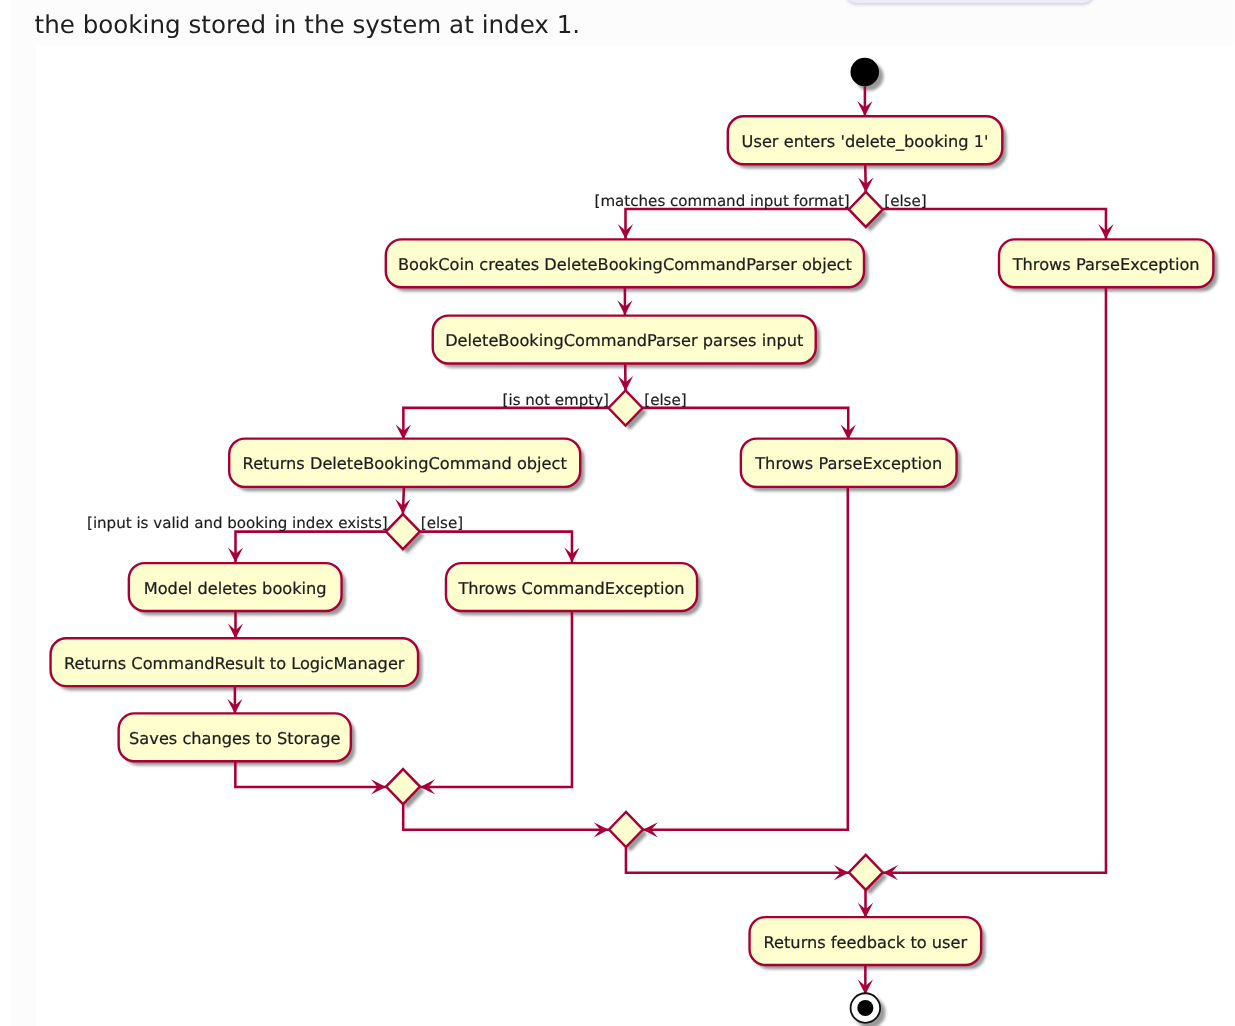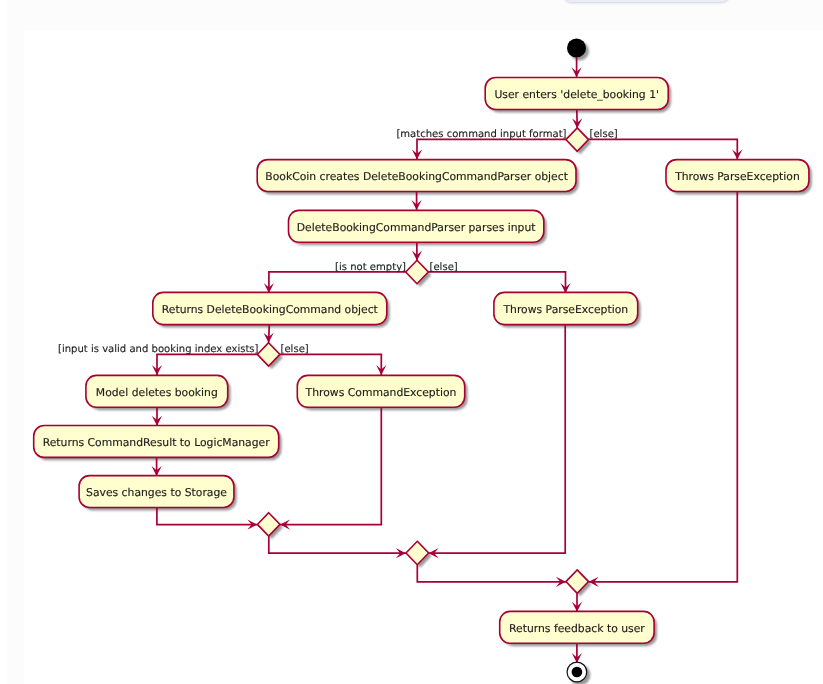--- a/index.html
+++ b/index.html
@@ -21,20 +21,21 @@
   .nodelabel{font-family:"DejaVu Sans",sans-serif;font-size:10.8px;fill:#1c1c1c;stroke:#1c1c1c;stroke-width:0.15px;paint-order:stroke fill;}
   .guardlabel{font-family:"DejaVu Sans",sans-serif;font-size:10.05px;fill:#1c1c1c;stroke:#1c1c1c;stroke-width:0.12px;paint-order:stroke fill;}
 </style>
 </head>
 <body>
 
 <div id="page">
   <div id="page-bg"></div>
   <div id="left-gutter"></div>
   <div id="tab-stub"></div>
+  <div id="paragraph-text">the booking stored in the system at index 1.</div>
   <svg id="diagram" width="823" height="684" xmlns="http://www.w3.org/2000/svg">
     <defs>
       <filter id="blur2" x="-40%" y="-40%" width="200%" height="200%">
         <feGaussianBlur stdDeviation="1.15"></feGaussianBlur>
       </filter>
     </defs>
     <g id="shadow-layer">
         <circle cx="579.5" cy="51" r="9.5" fill="rgba(0,0,0,0.40)" filter="url(#blur2)"></circle>
         <rect x="488.09999999999997" y="80.4" width="183" height="32" rx="10.5" ry="10.5" fill="rgba(0,0,0,0.40)" filter="url(#blur2)"></rect>
         <polygon points="580.2,130.89999999999998 591.5,142.6 580.2,154.29999999999998 568.9000000000001,142.6" fill="rgba(0,0,0,0.40)" filter="url(#blur2)"></polygon>

